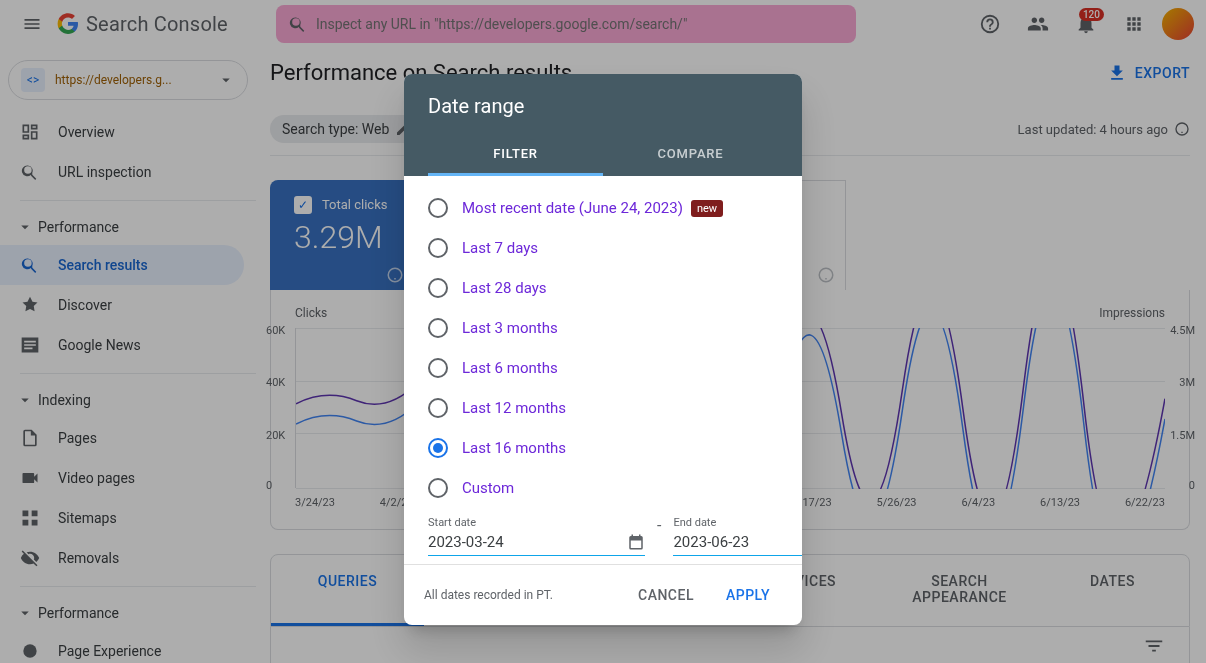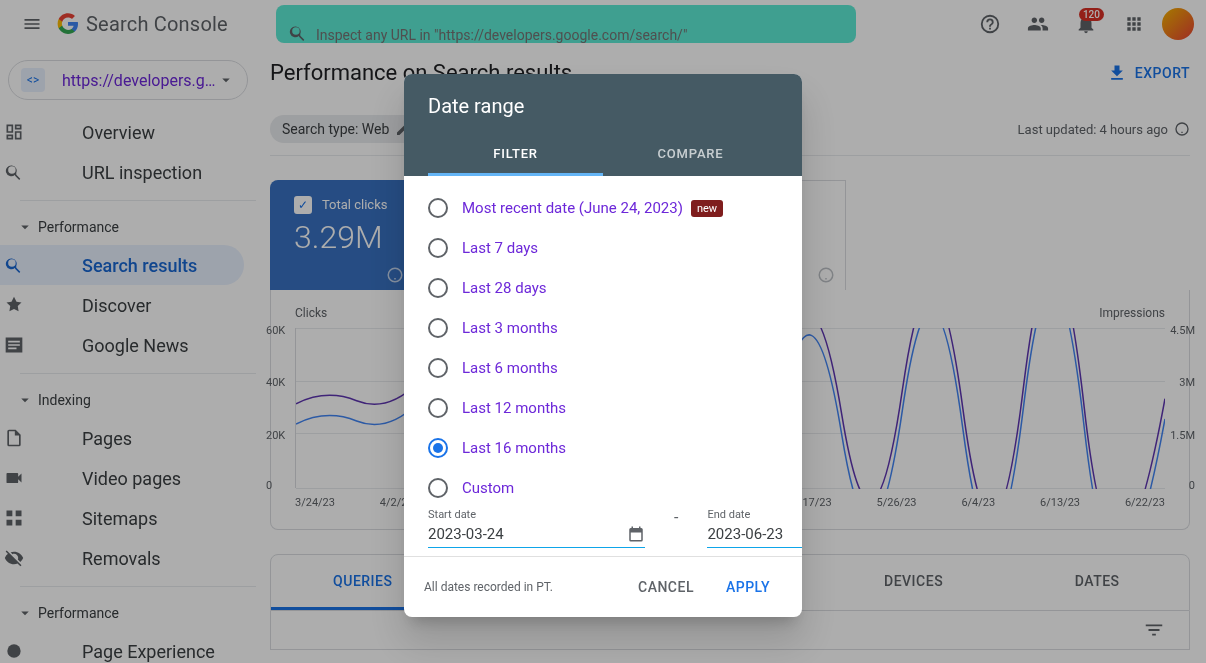--- a/index.html
+++ b/index.html
@@ -4,33 +4,33 @@
   <style>
     * { margin: 0; padding: 0; box-sizing: border-box; font-family: Roboto, Arial, sans-serif; }
     body { width: 1206px; height: 663px; overflow: hidden; background: #fff; position: relative; }
     
     
     .header { height: 48px; display: flex; align-items: center; padding: 0 12px; }
     .menu-icon { width: 40px; height: 40px; display: flex; align-items: center; justify-content: center; cursor: pointer; border-radius: 50%; }
     .menu-icon svg, .header-icon svg { fill: #5f6368; }
     .logo { height: 26px; margin-left: 4px; display: flex; align-items: center; }
     .logo-text { font-size: 20px; color: #5f6368; letter-spacing: 0.2px; }
-    .search-bar { flex: 1; max-width: 580px; margin-left: 48px; height: 38px; background: #5eead4; border-radius: 8px; display: flex; align-items: flex-end; padding: 0 12px; }
+    .search-bar { flex: 1; max-width: 580px; margin-left: 48px; height: 38px; background: #f9a8d4; border-radius: 8px; display: flex; align-items: center; padding: 0 12px; }
     .search-bar input { border: none; background: transparent; flex: 1; font-size: 14px; color: #5f6368; outline: none; margin-left: 8px; }
     .header-right { margin-left: auto; display: flex; align-items: center; gap: 8px; }
     .header-icon { width: 40px; height: 40px; display: flex; align-items: center; justify-content: center; cursor: pointer; border-radius: 50%; position: relative; }
     .badge { position: absolute; top: 4px; right: 2px; background: #d93025; color: #fff; font-size: 10px; padding: 1px 4px; border-radius: 8px; font-weight: 500; }
     .avatar { width: 32px; height: 32px; border-radius: 50%; background: linear-gradient(135deg, #f4b400, #ea4335); }
     
     
     .sidebar { position: absolute; left: 0; top: 48px; width: 256px; height: calc(100% - 48px); padding-top: 12px; overflow-y: auto; }
     .property-selector { margin: 0 8px 12px; height: 40px; border: 1px solid #dadce0; border-radius: 20px; display: flex; align-items: center; padding: 0 12px; cursor: pointer; }
     .property-icon { width: 24px; height: 24px; background: #e8f0fe; border-radius: 4px; display: flex; align-items: center; justify-content: center; color: #1a73e8; font-size: 12px; }
-    .property-text { flex: 1; margin-left: 17px; font-size: 16px; color: #6d28d9; overflow: hidden; text-overflow: ellipsis; white-space: nowrap; }
-    .nav-item { height: 40px; display: flex; align-items: center; padding: 0 4px; cursor: pointer; border-radius: 0 20px 20px 0; margin-right: 12px; font-size: 18px; color: #3c4043; gap: 40px; }
+    .property-text { flex: 1; margin-left: 10px; font-size: 12px; color: #a16207; overflow: hidden; text-overflow: ellipsis; white-space: nowrap; }
+    .nav-item { height: 40px; display: flex; align-items: center; padding: 0 20px; cursor: pointer; border-radius: 0 20px 20px 0; margin-right: 12px; font-size: 14px; color: #3c4043; }
     .nav-item.active { background: #e8f0fe; color: #1967d2; font-weight: 500; }
     .nav-item svg { width: 20px; height: 20px; fill: #5f6368; margin-right: 18px; }
     .nav-item.active svg { fill: #1967d2; }
     .nav-group { height: 36px; display: flex; align-items: center; padding: 0 16px; cursor: pointer; font-size: 14px; color: #3c4043; }
     .nav-group svg { width: 18px; height: 18px; fill: #5f6368; margin-right: 4px; }
     .nav-divider { height: 1px; background: #e8eaed; margin: 8px 0 8px 20px; }
     
     
     .main { position: absolute; left: 270px; top: 60px; right: 16px; }
     .page-title { font-size: 22px; color: #202124; margin-bottom: 18px; display: flex; align-items: center; }
@@ -80,21 +80,21 @@
     .modal-tabs { display: flex; }
     .modal-tab { flex: 1; text-align: center; padding: 12px; font-size: 13px; font-weight: 500; letter-spacing: 0.8px; cursor: pointer; opacity: 0.7; border-bottom: 3px solid transparent; }
     .modal-tab.active { opacity: 1; border-bottom-color: #64b5f6; }
     .modal-body { padding: 12px 24px 8px; }
     .radio-row { display: flex; align-items: center; padding: 10px 0; cursor: pointer; }
     .radio { width: 20px; height: 20px; border: 2px solid #5f6368; border-radius: 50%; margin-right: 14px; display: flex; align-items: center; justify-content: center; }
     .radio.selected { border-color: #1a73e8; }
     .radio.selected::after { content: ''; width: 10px; height: 10px; background: #1a73e8; border-radius: 50%; }
     .radio-label { font-size: 15px; color: #6d28d9; }
     .new-badge { background: #7f1d1d; color: #fff; font-size: 11px; padding: 2px 6px; border-radius: 3px; margin-left: 8px; text-transform: lowercase; }
-    .date-inputs { display: flex; align-items: flex-start; gap: 29px; }
+    .date-inputs { display: flex; align-items: flex-start; gap: 12px; margin-top: 8px; }
     .date-field { flex: 1; }
     .date-label { font-size: 11px; color: #5f6368; }
     .date-input-wrap { display: flex; align-items: center; border-bottom: 1px solid #0ea5e9; padding: 4px 0; }
     .date-input-wrap input { border: none; outline: none; font-size: 15px; flex: 1; color: #3c4043; }
     .date-sep { padding-bottom: 6px; color: #5f6368; }
     .modal-footer { display: flex; align-items: center; padding: 14px 20px; border-top: 1px solid #e0e0e0; }
     .footer-note { font-size: 12px; color: #5f6368; }
     .footer-btns { margin-left: auto; display: flex; gap: 8px; }
     .text-btn { padding: 8px 12px; font-size: 14px; font-weight: 500; letter-spacing: 0.5px; cursor: pointer; border: none; background: none; }
     .text-btn.cancel { color: #5f6368; }
@@ -344,20 +344,21 @@
         <span>6/13/23</span>
         <span>6/22/23</span>
     </div>
   </div>
 
   <div class="data-tabs">
     <div class="data-tab active">QUERIES</div>
     <div class="data-tab">PAGES</div>
     <div class="data-tab">COUNTRIES</div>
     <div class="data-tab">DEVICES</div>
+    <div class="data-tab">SEARCH APPEARANCE</div>
     <div class="data-tab">DATES</div>
   </div>
   <div class="table-filter">
     <svg width="22" height="22" viewBox="0 0 24 24" fill="#5f6368">
         <path d="M10 18h4v-2h-4v2zM3 6v2h18V6H3zm3 7h12v-2H6v2z"></path>
       </svg>
   </div>
 
 </div>
 

